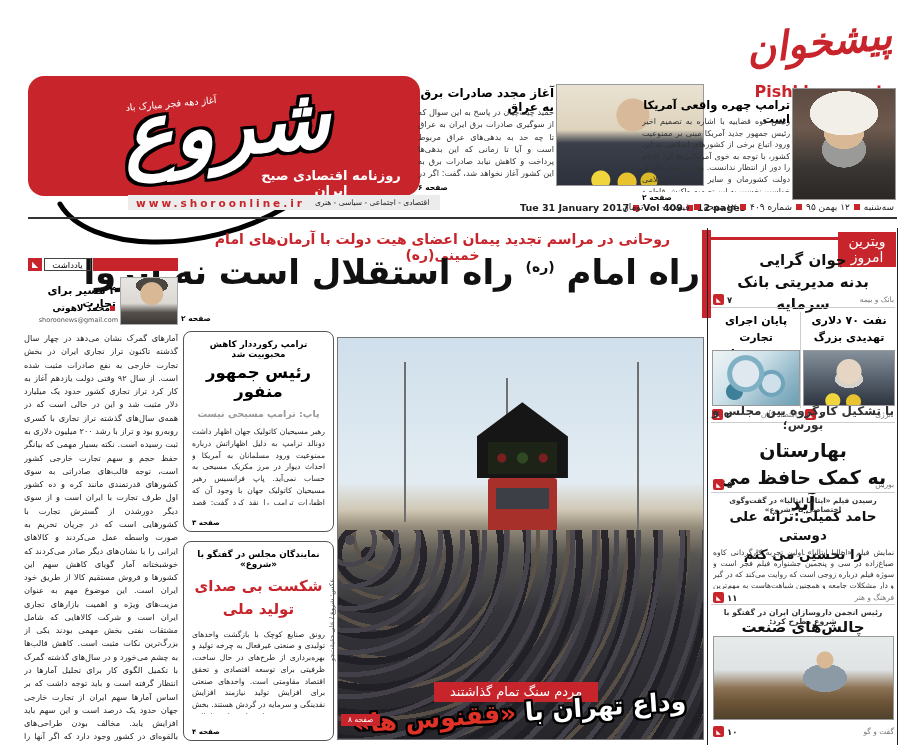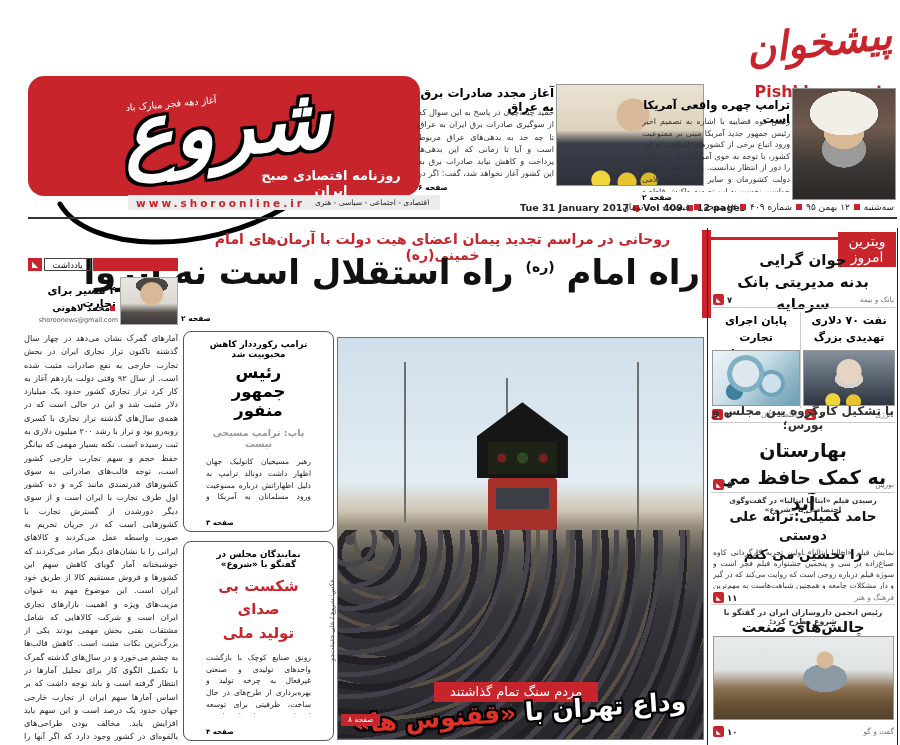--- a/index.html
+++ b/index.html
@@ -73,21 +73,21 @@
       radial-gradient(circle at 55% 34%, #d9b896 0 11px, transparent 12px),
       radial-gradient(ellipse 16px 8px at 55% 16%, #4a4642 0 100%, transparent 101%),
       linear-gradient(180deg, #e8e6e2 0%, #dcd9d4 55%, #55504c 75%, #3c3835 100%); }
   .note-headline { left:24px; top:284px; width:92px; font-size:11px; font-weight:bold; text-align:right; }
   .note-author { left:24px; top:303px; width:94px; font-size:9px; font-weight:bold; text-align:right; direction:rtl; }
   .note-email { left:24px; top:316px; width:94px; font-size:6.5px; color:#555; text-align:right; }
   .red-bullet { display:inline-block; width:5px; height:5px; background:#c8242b; margin-right:3px; }
   .note-body { left:24px; top:332px; width:154px; height:410px; font-size:8.2px; line-height:1.62; color:#1c1c1c; overflow:hidden; }
 
   
-  .mid-box { width:151px; border:1px solid #555; border-radius:8px; padding:7px 22px 4px; overflow:hidden;
+  .mid-box { width:151px; border:1px solid #555; border-radius:8px; padding:7px 8px 4px; overflow:hidden;
     display:flex; flex-direction:column;justify-content:space-between; }
   .box1 { left:183px; top:331px; height:201px; }
   .box2 { left:183px; top:541px; height:200px; }
   .box-kicker { font-size:8.8px; font-weight:bold; text-align:center; }
   .box1-headline { font-size:16.5px; font-weight:bold; text-align:center; margin-top:4px; }
   .box1-subhead { font-size:9.5px; font-weight:bold; color:#999; text-align:center; margin-top:7px; }
   .box2-headline { font-size:15px; font-weight:bold; color:#c8242b; text-align:center; line-height:1.55; margin-top:6px; }
   .box-body { font-size:7.6px; line-height:1.55; color:#222; margin-top:7px; flex:1; overflow:hidden; }
   .box-page { font-size:7px; font-weight:bold; text-align:left; direction:ltr; margin-top:14px; }
 

